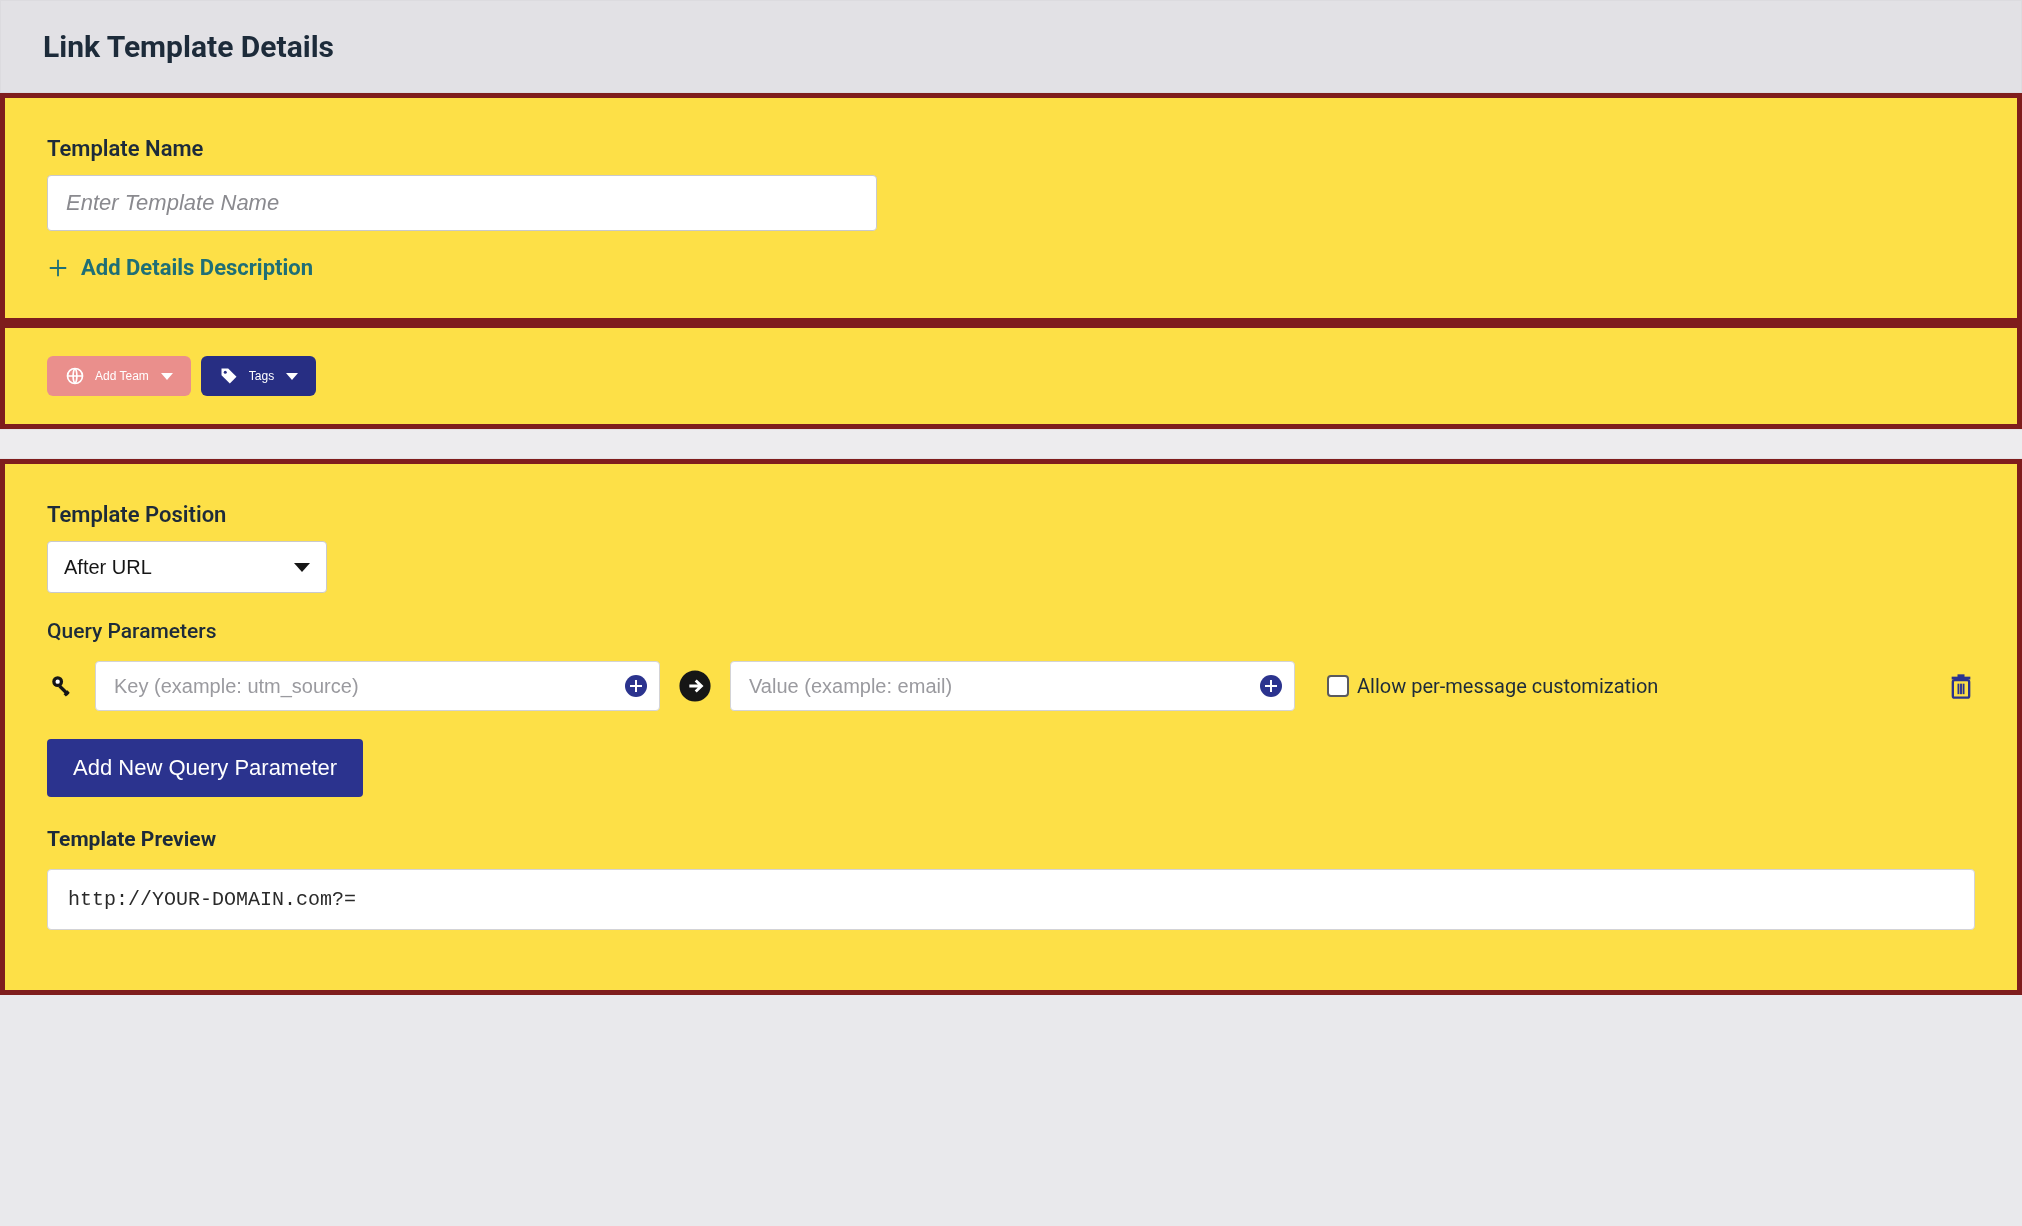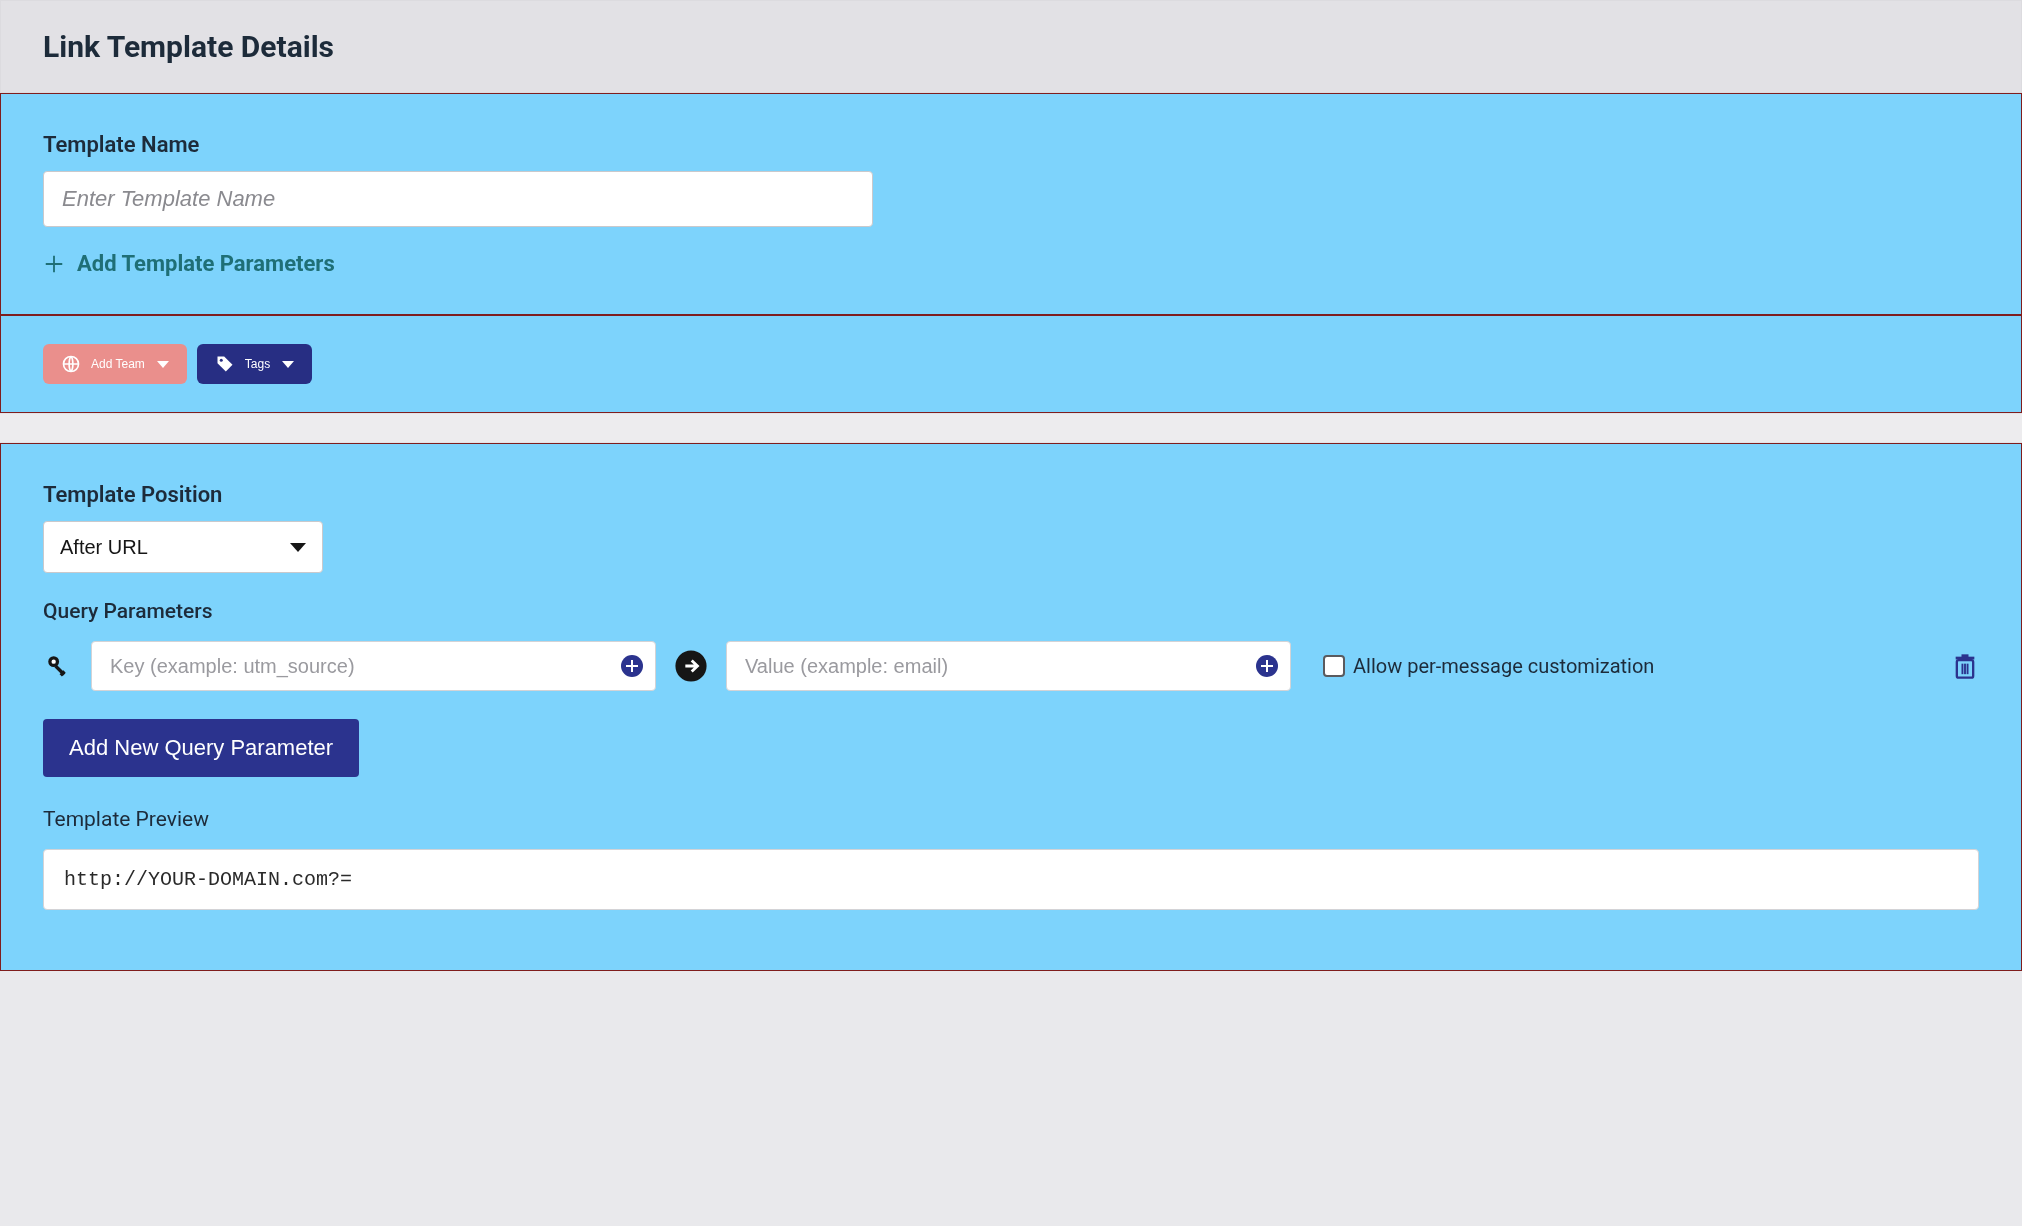--- a/index.html
+++ b/index.html
@@ -3,22 +3,22 @@
 <meta charset="utf-8">
 <style>
   * { box-sizing: border-box; margin: 0; padding: 0; }
   body {
     font-family: -apple-system, BlinkMacSystemFont, "Segoe UI", Roboto, Helvetica, Arial, sans-serif;
     background: #e9e9ec;
     color: #1c2b3a;
     font-size: 20px;
   }
   .panel {
-    background: #7dd3fc;
-    border: 1px solid #7f1d1d;
+    background: #fde047;
+    border: 5px solid #7f1d1d;
   }
   .header-bar {
     background: #e2e1e5;
     padding: 28px 42px;
     border: 1px solid #dcdbdf;
   }
   .header-title {
     font-size: 30px;
     font-weight: 700;
     color: #1d2b3a;
@@ -195,21 +195,21 @@
 
 <div class="panel section1">
   <div class="field-label">Template Name</div>
   <input class="text-input" type="text" placeholder="Enter Template Name" style="">
   <div class="add-desc-row">
     <span class="plus-icon">
       <svg viewBox="0 0 24 24" width="22" height="22">
           <path d="M11 3h2v8h8v2h-8v8h-2v-8H3v-2h8z" fill="#1f6f76"></path>
         </svg>
     </span>
-    <span>Add Template Parameters</span>
+    <span>Add Details Description</span>
   </div>
 </div>
 
 <div class="panel section2">
   <button class="pill-btn pill-pink">
     <span>
       <svg viewBox="0 0 24 24" width="20" height="20">
           <circle cx="12" cy="12" r="9" fill="none" stroke="#fff" stroke-width="2"></circle>
           <path d="M3 12h18M12 3c3 3 3 15 0 18M12 3c-3 3-3 15 0 18" fill="none" stroke="#fff" stroke-width="2"></path>
         </svg>
@@ -294,16 +294,16 @@
         <rect x="4" y="4" width="16" height="2.4" fill="#2b338e"></rect>
         <rect x="9" y="2" width="6" height="2.4" fill="#2b338e"></rect>
       </svg>
     </span>
   </div>
 
   <button class="primary-btn">
     <span>Add New Query Parameter</span>
   </button>
 
-  <div class="qp-label" style="font-weight:400;">Template Preview</div>
+  <div class="qp-label" style="font-weight:700;">Template Preview</div>
   <div class="preview-box">http://YOUR-DOMAIN.com?=</div>
 
 </div>
 
 </body></html>

